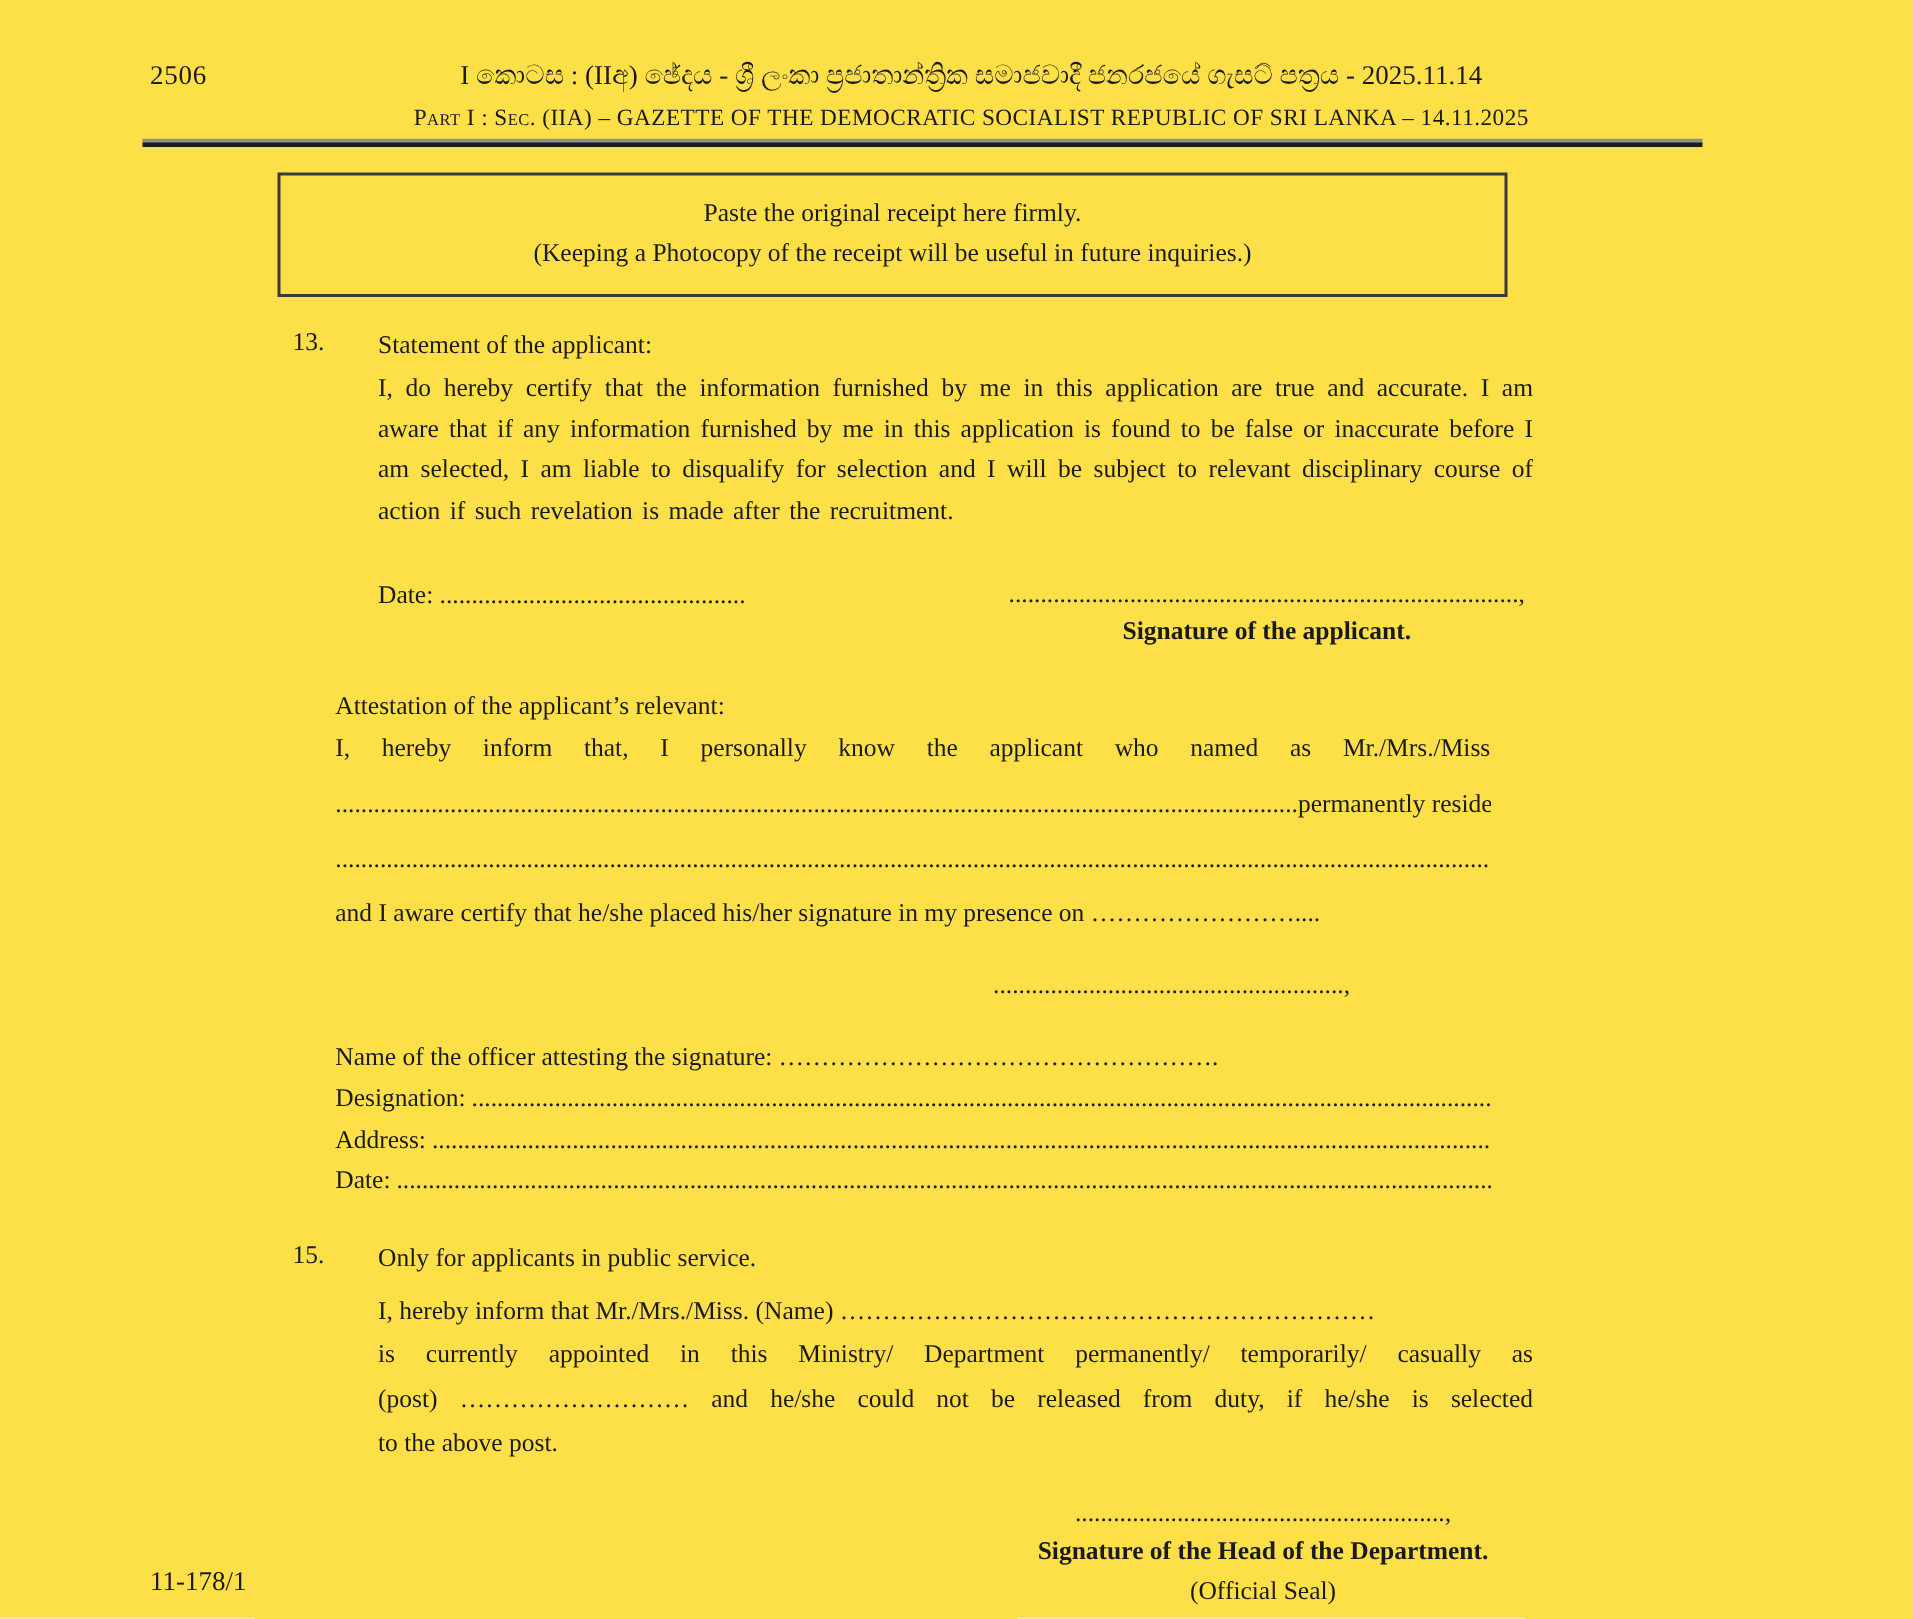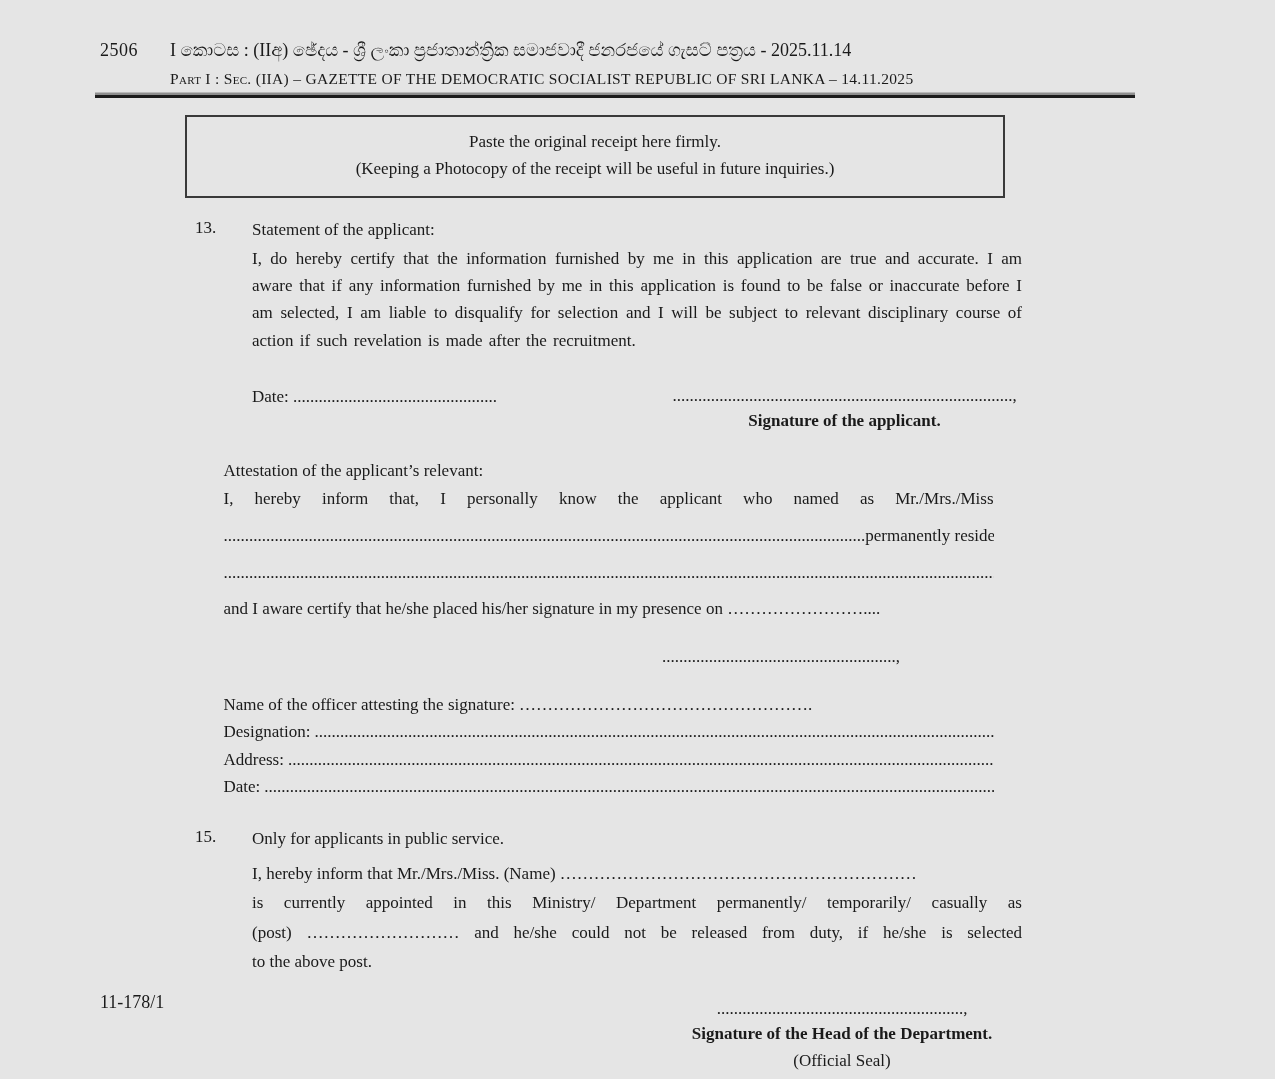--- a/index.html
+++ b/index.html
@@ -1,33 +1,33 @@
 <!DOCTYPE html>
 <html><head>
 <meta charset="utf-8">
 <style>
   * { margin: 0; padding: 0; box-sizing: border-box; }
   html, body { background: #ffffff; }
   .page {
     position: relative;
     width: 1275px;
     height: 1079px;
-    background: #e5e5e5;
+    background: #fde047;
     color: #1a1a1a;
     font-family: "Liberation Serif", serif;
     font-size: 17px;
     overflow: hidden;
   }
   
   .header { position: relative; padding-top: 38px; }
   .page-number {
     position: absolute; left: 100px; top: 40px;
     font-size: 18px; letter-spacing: 0.5px;
   }
-  .header-center { margin: 0 150px 0 170px; }
+  .header-center { margin: 0 150px 0 170px; text-align: center; }
   .title-sinhala {
     font-size: 18px; line-height: 24px;
     font-weight: 500;
   }
   .title-english {
     margin-top: 7px;
     font-size: 15.5px; line-height: 20px;
     font-variant: small-caps;
     letter-spacing: 0.3px;
   }
@@ -74,21 +74,21 @@
     width: 375px; text-align: center;
   }
   .sig-head {
     margin: 21px 0 0 auto;
     width: 360px; text-align: center;
   }
   .sig-dots { line-height: 22px; }
   .seal { line-height: 27px; }
   
   .footer {
-    position: absolute; left: 100px; top: 992px;
+    position: absolute; left: 100px; top: 1044px;
     font-size: 18px;
   }
   
   .sec13 { margin-top: 20px; }
   .sec14 { margin-top: 25px; }
   .sec15 { margin-top: 26px; }
   .mt4  { margin-top: 4px; }
   .mt8  { margin-top: 8px; }
   .mt12 { margin-top: 12px; }
   .mt13 { margin-top: 13px; }

